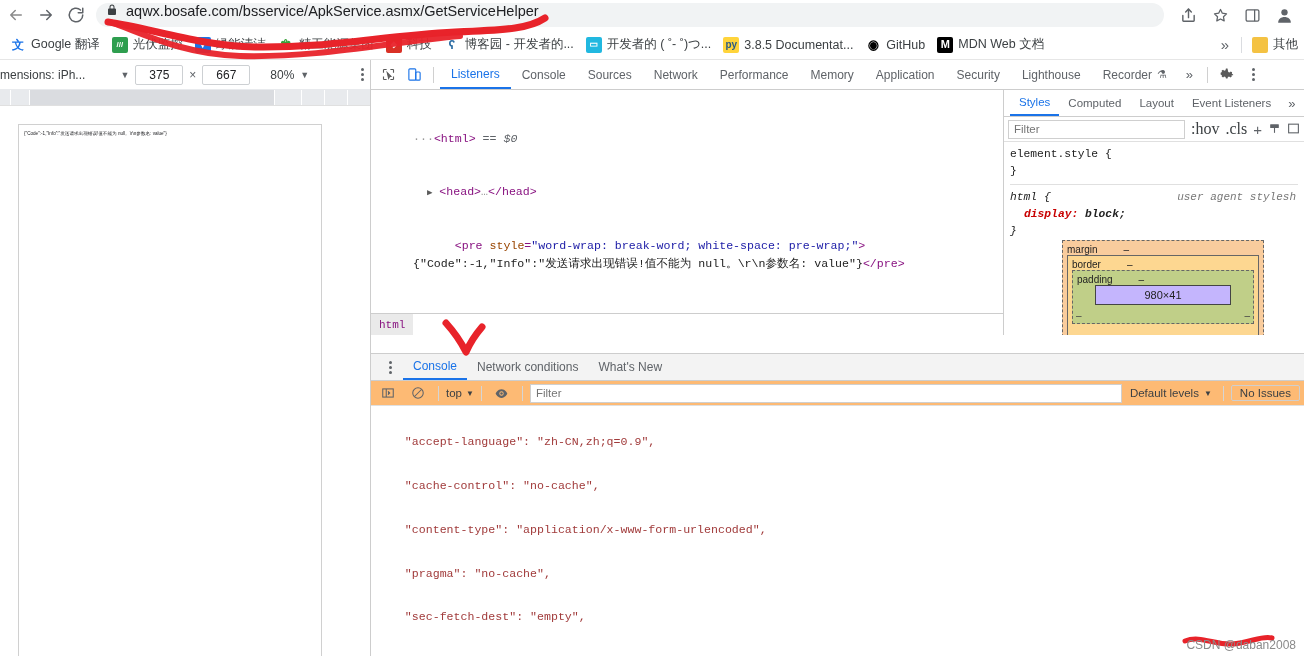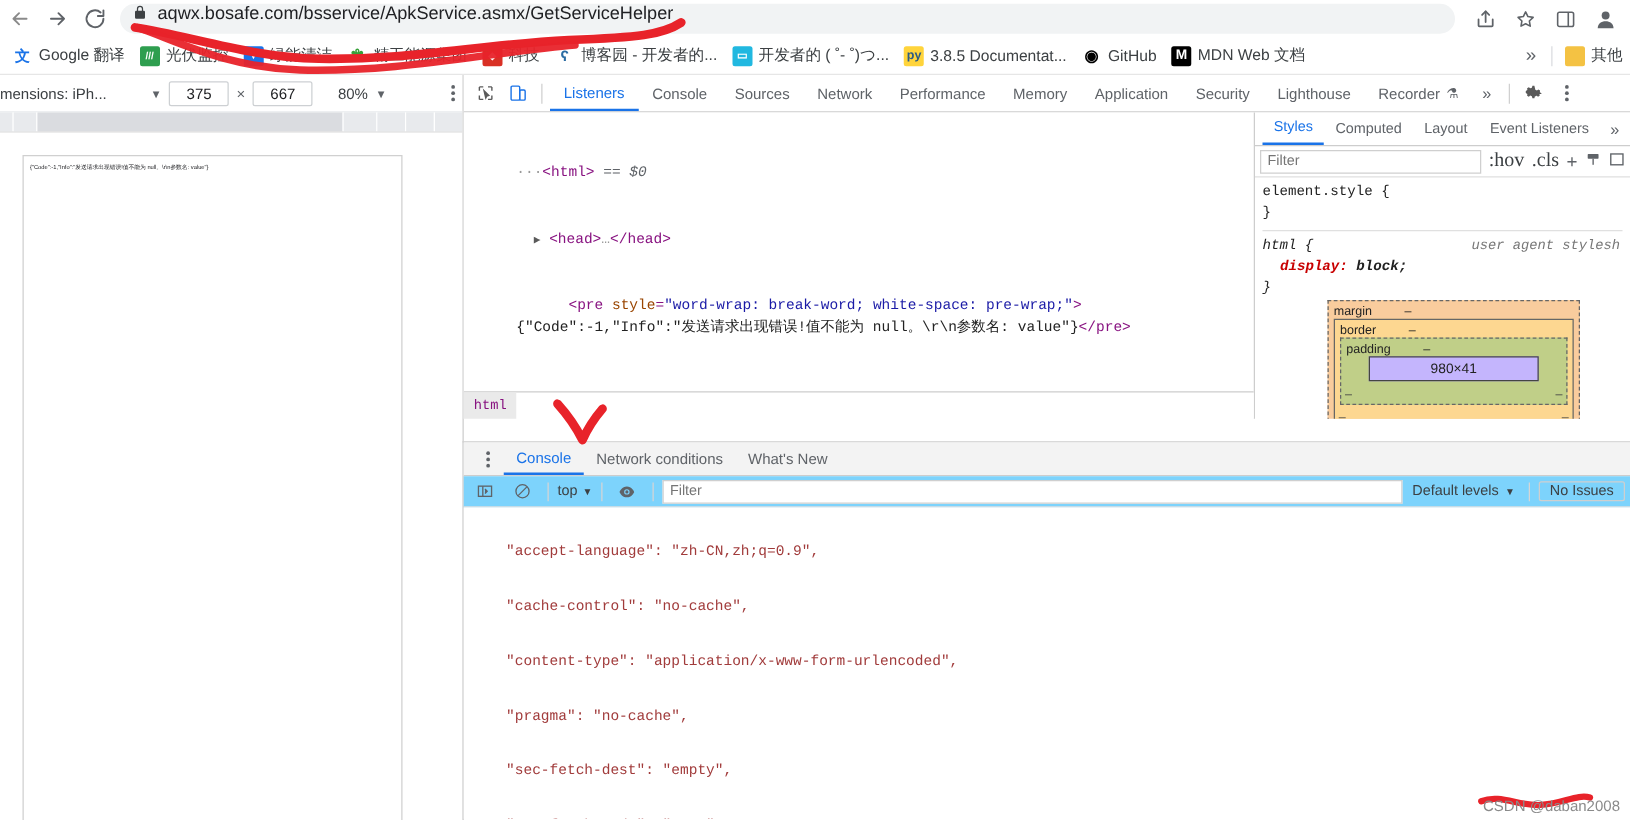--- a/index.html
+++ b/index.html
@@ -214,21 +214,21 @@
   }
   .drawer-tabbar {
     display:flex; align-items:center; height:27px; background:#f3f3f3;
     border-bottom:1px solid #cdcdcd; padding-left:6px;
   }
   .dw-tab { font-size:12px; color:#5f6368; padding: 0 10px; height:26px; display:flex; align-items:center; white-space:nowrap;}
   .dw-tab.active { color:#1a73e8; border-bottom:2px solid #1a73e8;}
 
   .console-toolbar {
     display:flex; align-items:center; height:25px; border-bottom:1px solid #e0e0e0;
-    background:#7dd3fc; padding: 0 4px; gap: 4px;
+    background:#fdba74; padding: 0 4px; gap: 4px;
   }
   .ct-sep { width:1px; height:15px; background:#d5d5d5; margin: 0 3px; flex:none;}
   .ct-ctx { font-size:11.5px; color:#3c4043; display:flex; align-items:center; gap:4px; flex:none;}
   .ct-filter {
     flex:1; height:19px; border:1px solid #cfcfcf; background:#fff;
     font-size:11.5px; color:#8b8b8b; padding: 0 5px; line-height:17px;
   }
   .ct-levels { font-size:11.5px; color:#3c4043; display:flex; align-items:center; gap:5px; flex:none; padding: 0 4px;}
   .ct-issues {
     font-size:11.5px; color:#3c4043; border:1px solid #cfcfcf; border-radius:2px;

